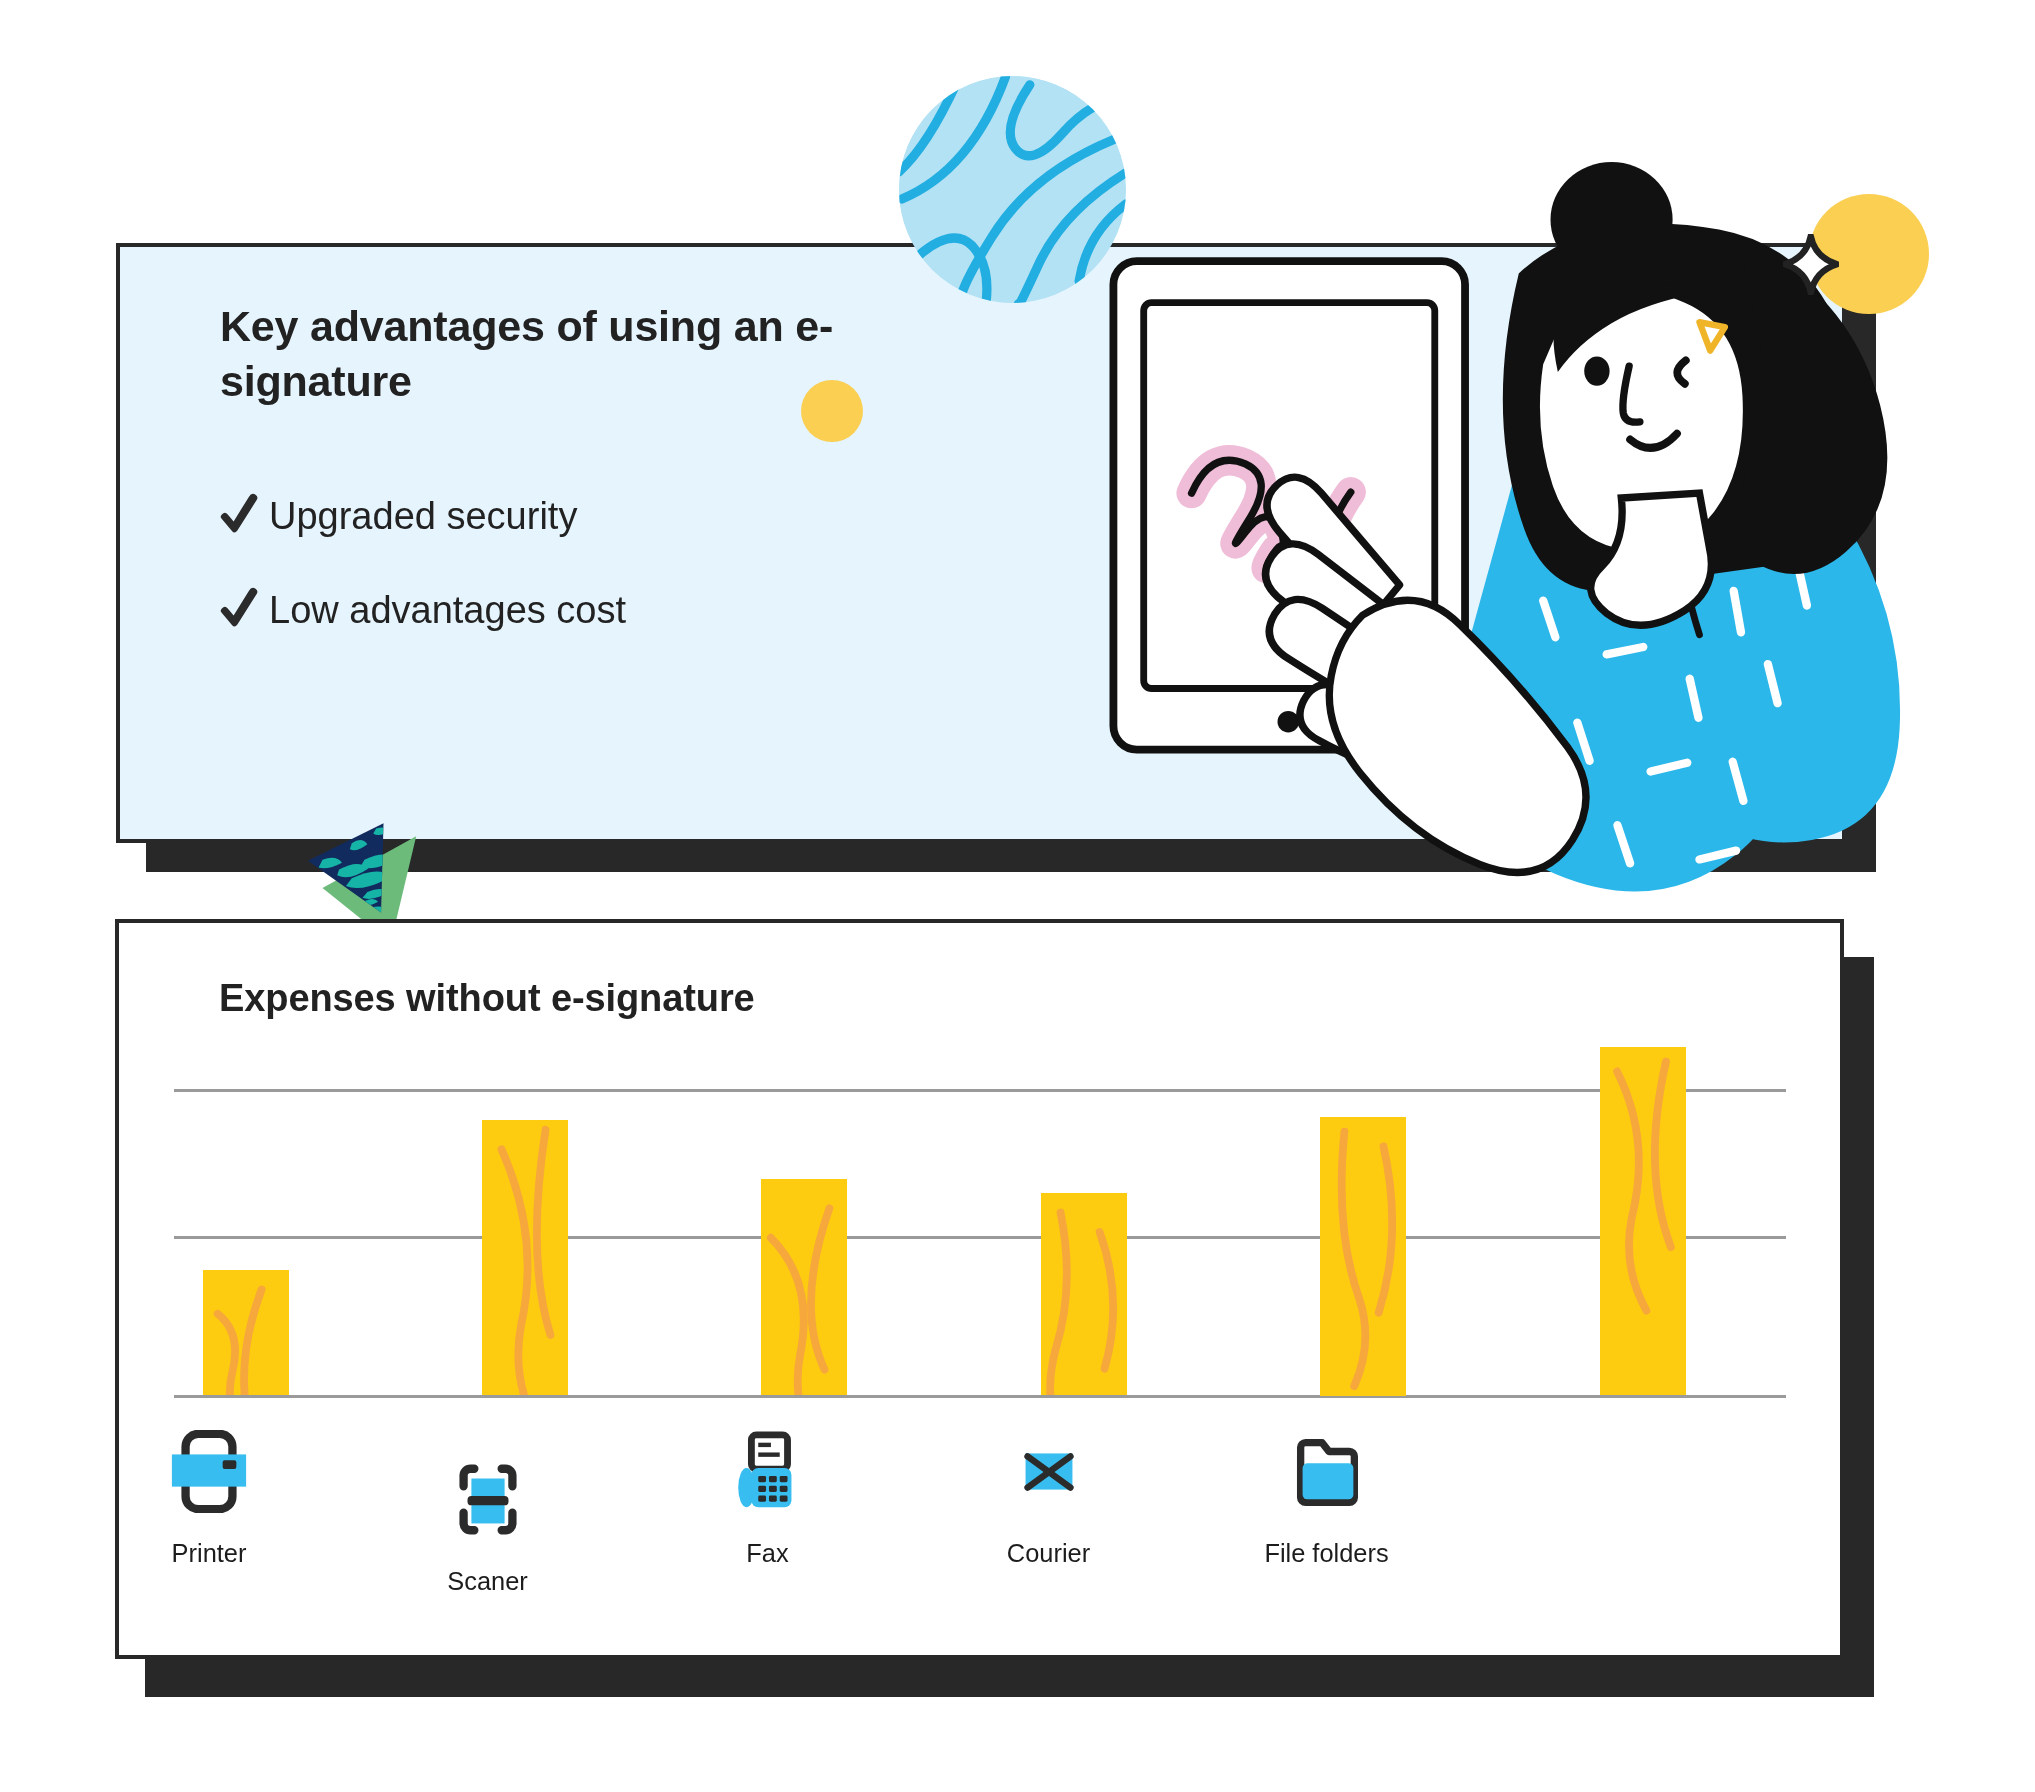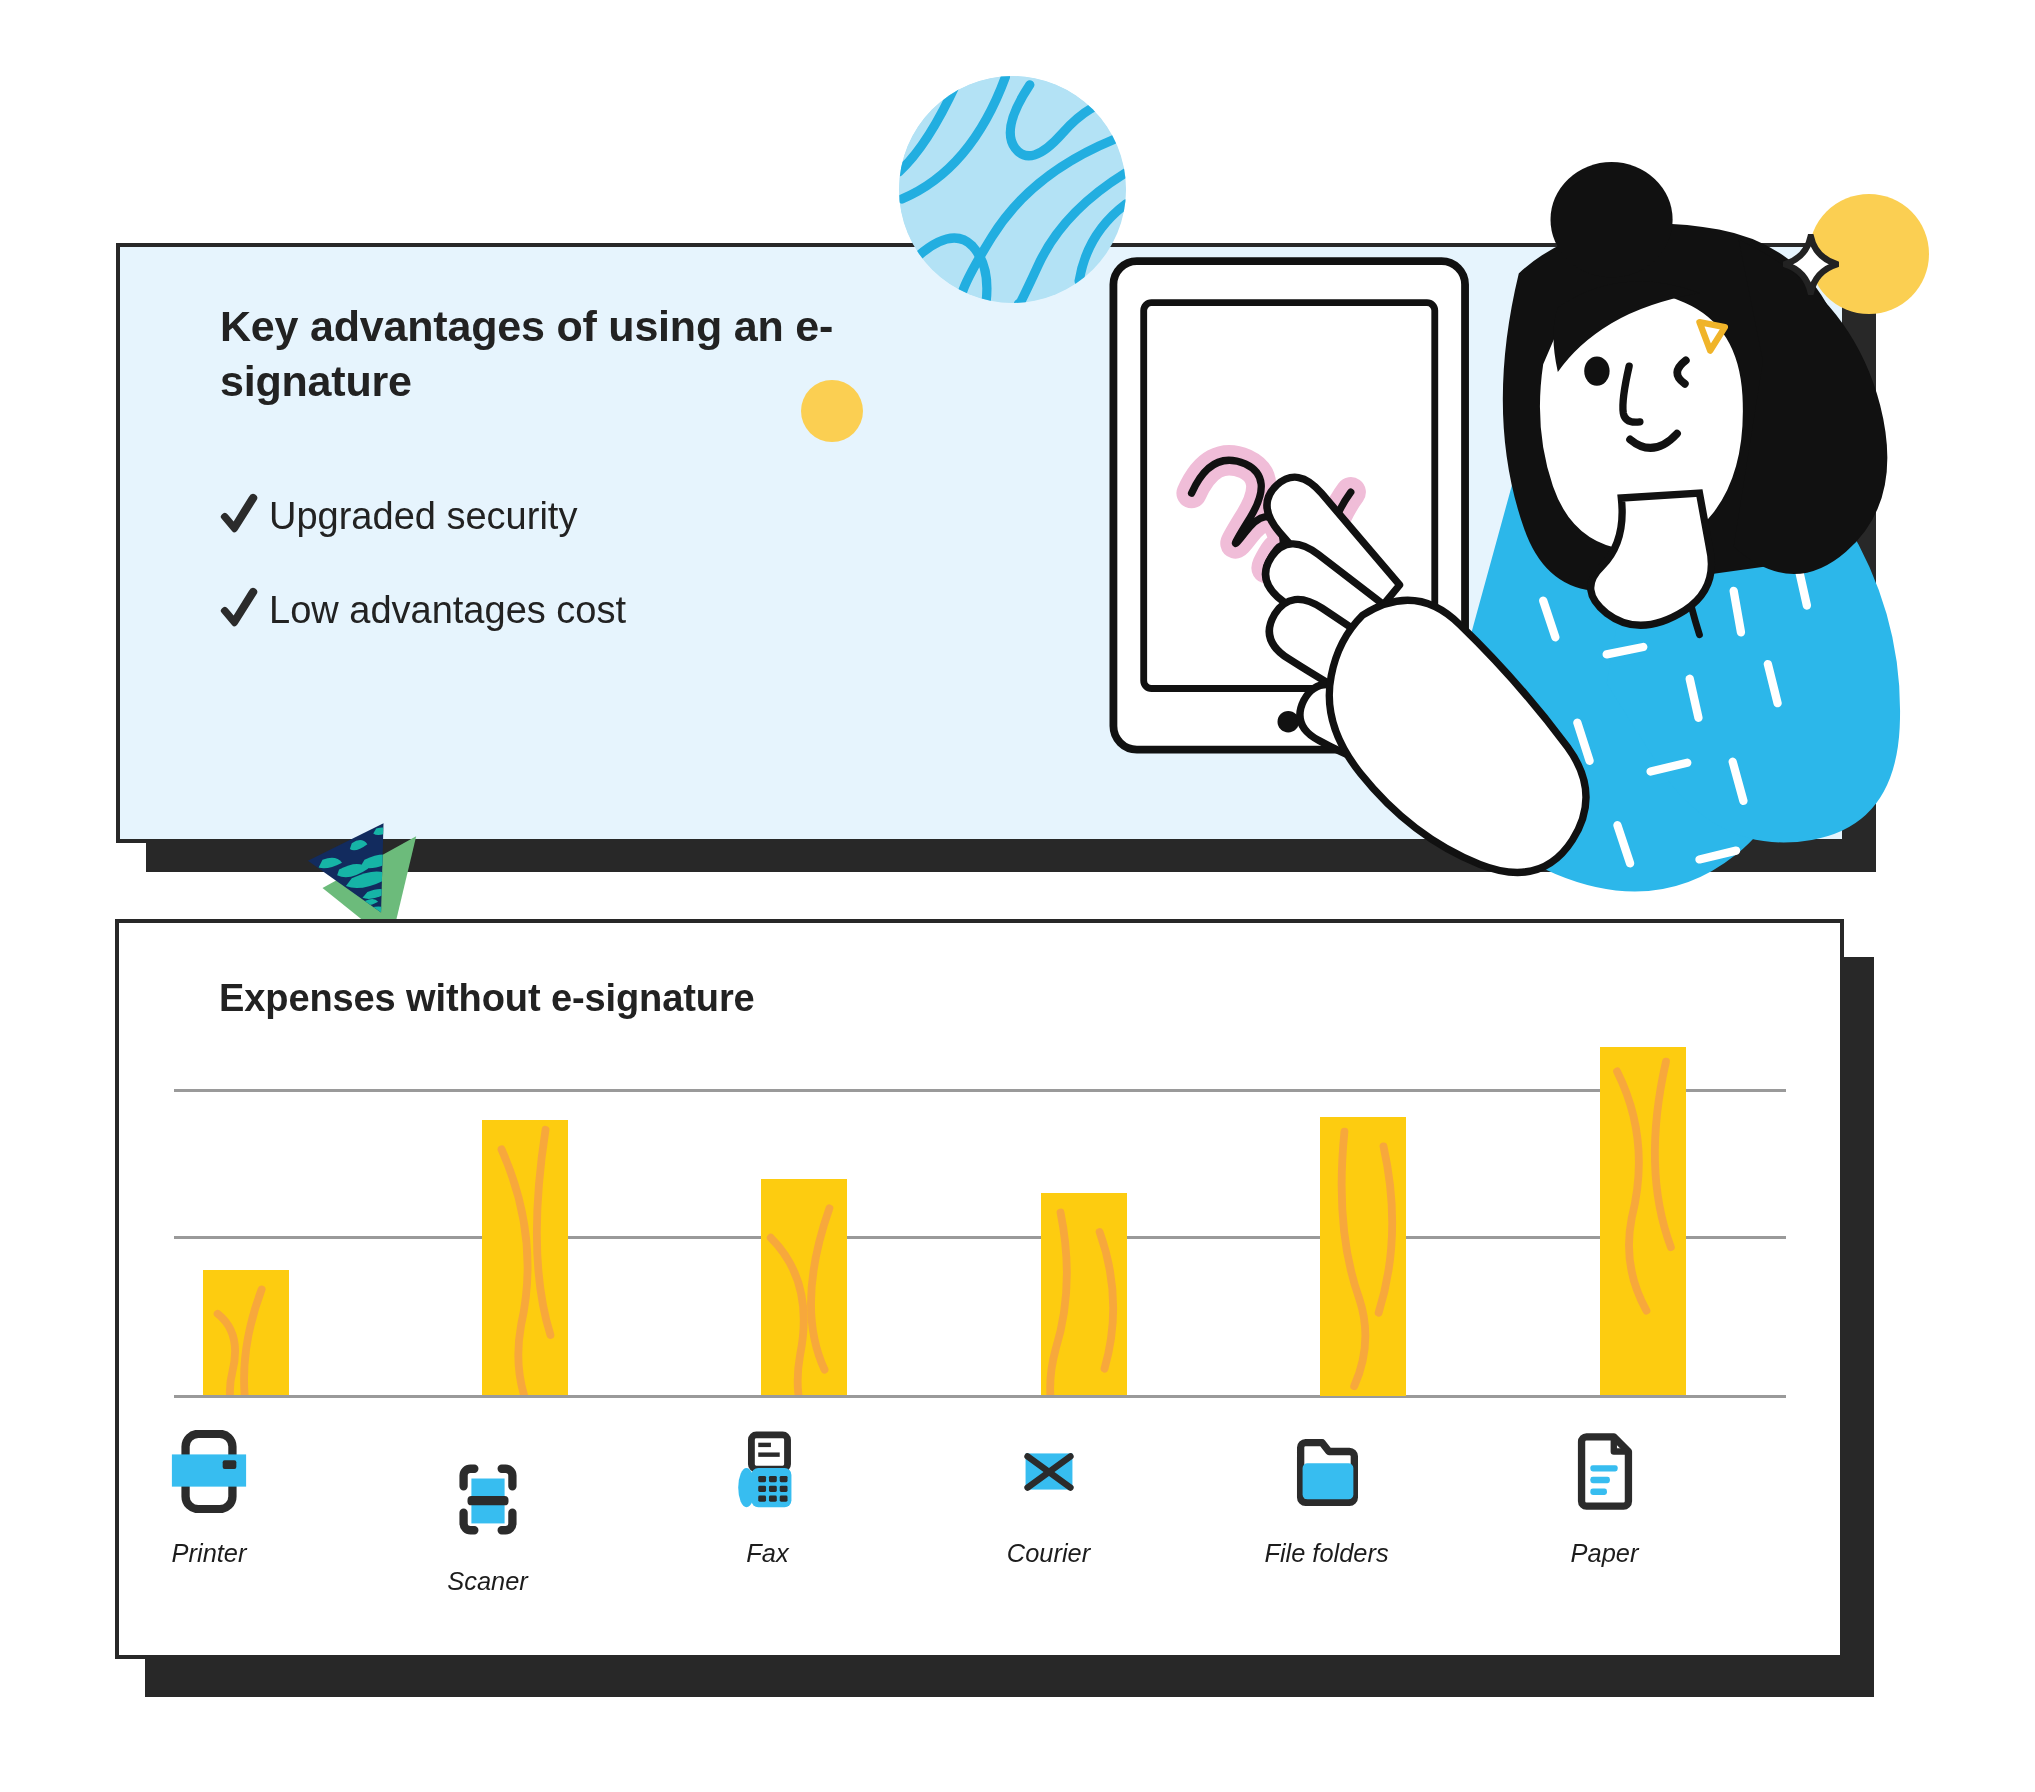--- a/index.html
+++ b/index.html
@@ -99,21 +99,21 @@
   .illus {
     position: absolute; left: 1089px; top: 161px;
     width: 840px; height: 845px;
     pointer-events: none;
   }
 
   
   .chart {
     position: absolute;
     left: 115px; top: 919px;
-    width: 1729px; height: 740px; font-style: italic;
+    width: 1729px; height: 740px;
   }
   .gridline {
     position: absolute; left: 59px;
     width: 1612px; height: 3.4px;
     background: #9a9a9a;
   }
   .bars {
     position: absolute;
     left: 0; top: 0; width: 100%; height: 100%;
   }
@@ -406,30 +406,16 @@
     <div class="cat-group" style="left:1138px; top:506px;">
       <div class="cat-icon">
         <svg width="88" height="83" viewBox="0 0 180 170">
           <path d="M46 26 h34 l14 18 h42 a10 10 0 0 1 10 10 v84 a10 10 0 0 1 -10 10 H46 a10 10 0 0 1 -10 -10 V36 a10 10 0 0 1 10 -10 z" fill="#ffffff" stroke="#2b2b2b" stroke-width="15" stroke-linejoin="round"></path>
           <rect x="40" y="68" width="104" height="74" rx="10" fill="#37bdf0"></rect>
         </svg>
       </div>
       <div class="cat-label">File folders</div>
     </div>
 
-    <div class="cat-group" style="left:1416px; top:506px;">
-      <div class="cat-icon">
-        <svg width="88" height="83" viewBox="0 0 180 170">
-          <path d="M52 14 h56 l30 30 v102 a10 10 0 0 1 -10 10 H52 a10 10 0 0 1 -10 -10 V24 a10 10 0 0 1 10 -10 z" fill="#ffffff" stroke="#2b2b2b" stroke-width="15" stroke-linejoin="round"></path>
-          <path d="M108 14 v30 h30" fill="none" stroke="#2b2b2b" stroke-width="13" stroke-linejoin="round"></path>
-          <g fill="#37bdf0">
-            <rect x="60" y="72" width="56" height="13" rx="5"></rect>
-            <rect x="60" y="96" width="40" height="13" rx="5"></rect>
-            <rect x="60" y="120" width="34" height="13" rx="5"></rect>
-          </g>
-        </svg>
-      </div>
-      <div class="cat-label">Paper</div>
-    </div>
   </div>
 
 </div>
 
 
 </body></html>

